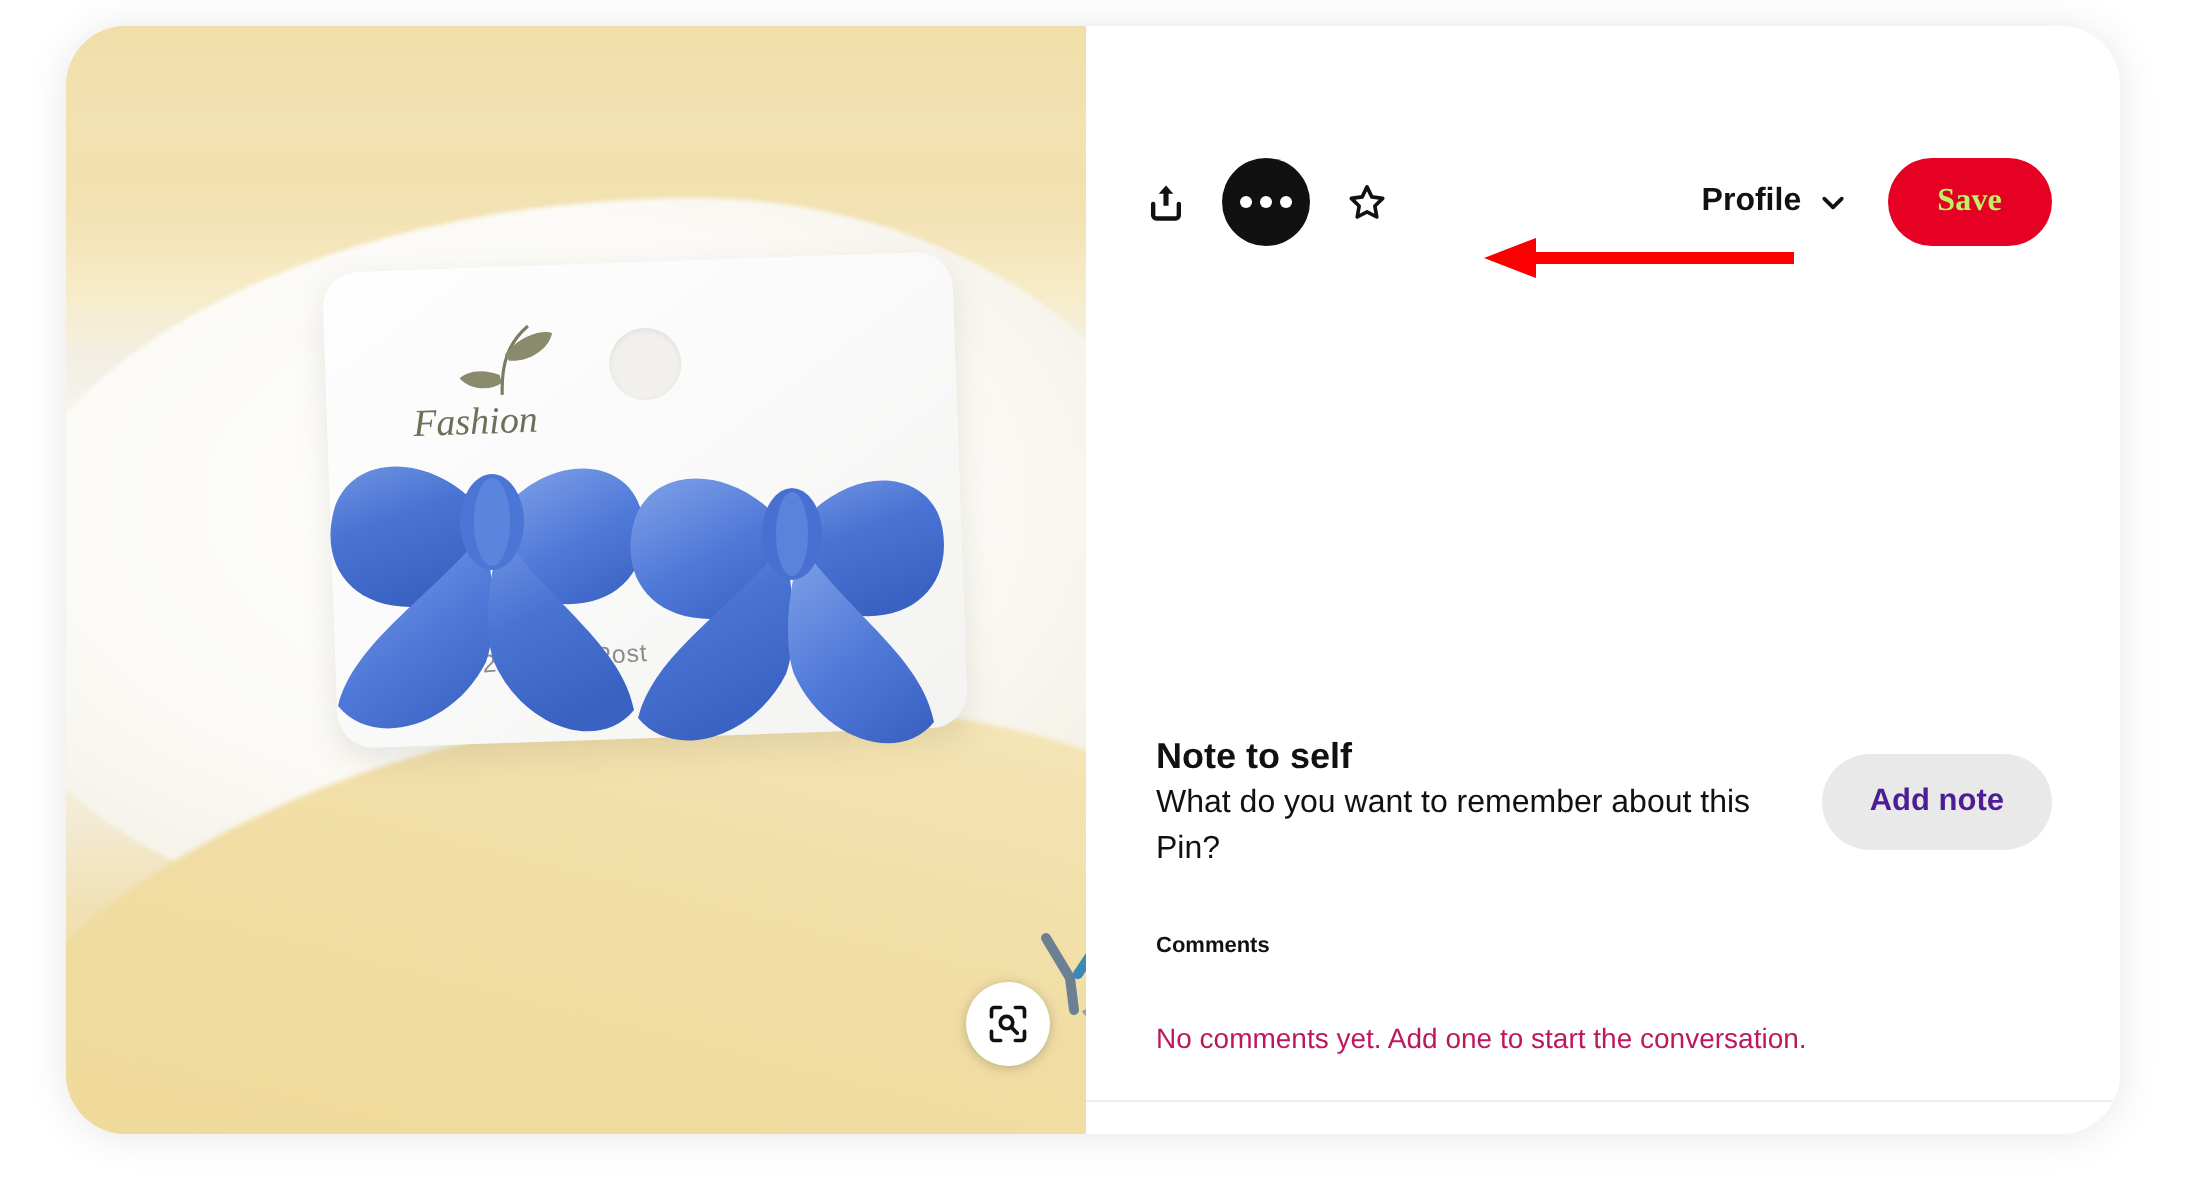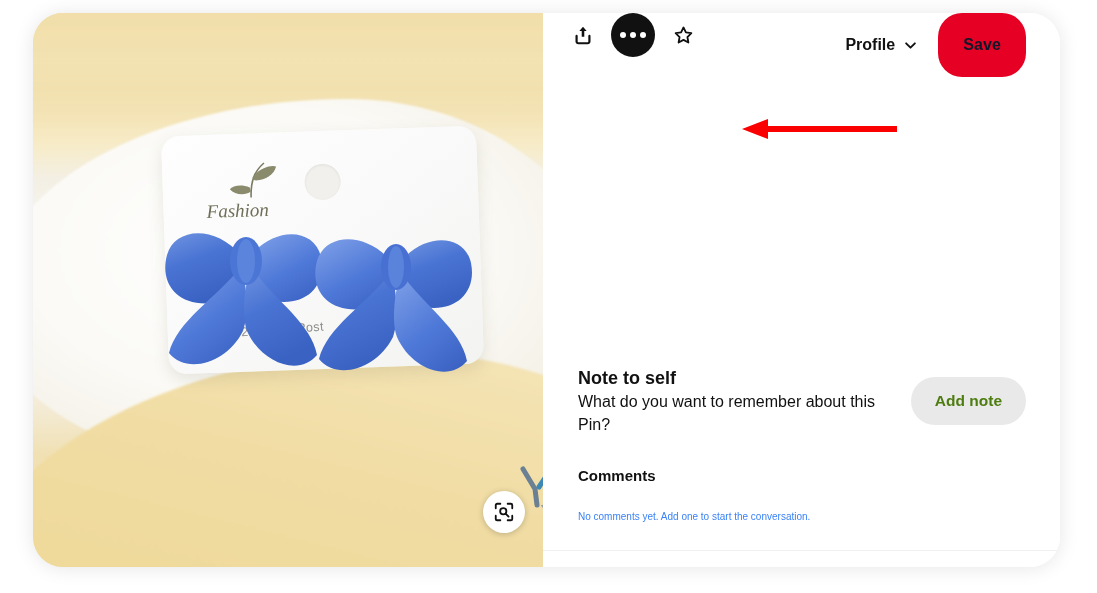--- a/index.html
+++ b/index.html
@@ -162,21 +162,21 @@
     display: flex;
     flex-direction: column;
   }
 
   
   #pin-action-bar {
     position: relative;
     height: 110px;
     flex: 0 0 110px;
     display: flex;
-    align-items: flex-start;
+    align-items: flex-end;
     padding: 0 34px 0 18px;
   }
   .left-actions { display: flex; align-items: center; gap: 6px; }
   .icon-btn {
     width: 44px; height: 44px;
     border-radius: 50%;
     border: none;
     background: transparent;
     display: flex; align-items: center; justify-content: center;
     cursor: pointer;
@@ -202,26 +202,26 @@
   }
   #board-selector {
     display: flex; align-items: center; gap: 8px;
     background: transparent; border: none;
     font-family: "Liberation Sans", sans-serif;
     font-size: 16px; font-weight: bold; color: #111111;
     cursor: pointer; padding: 6px 4px;
   }
   #save-button {
     background: #e60023;
-    color: #0f172a;
+    color: #bef264;
     border: none;
     border-radius: 24px;
-    height: 64px;
+    height: 44px;
     padding: 0 25px;
-    font-family: Liberation Sans, sans-serif;
+    font-family: Liberation Serif, serif;
     font-size: 16px; font-weight: bold;
     cursor: pointer;
     letter-spacing: 0.1px;
   }
 
   
   #pin-body {
     flex: 1 1 auto;
     padding: 0 34px 0 35px;
     position: relative;
@@ -244,33 +244,33 @@
     font-size: 16px; color: #111111; line-height: 1.4; margin-top: 1px;
   }
   #add-note-button {
     flex: 0 0 auto;
     background: #e9e9e9;
     border: none;
     border-radius: 24px;
     height: 48px;
     padding: 0 24px;
     font-family: "Liberation Sans", sans-serif;
-    font-size: 15.5px; font-weight: bold; color: #4d7c0f;
+    font-size: 15.5px; font-weight: bold; color: #4c1d95;
     cursor: pointer;
   }
 
   #comments-heading {
     position: absolute;
     left: 35px; top: 344px;
-    font-size: 15px; font-weight: bold; color: #111111;
+    font-size: 11px; font-weight: bold; color: #111111;
   }
   #comments-empty-text {
     position: absolute;
     left: 35px; top: 388px;
-    font-size: 10px; color: #3b82f6;
+    font-size: 14px; color: #be185d;
   }
 
   
   #comment-divider {
     position: absolute;
     left: 0; right: 0; top: 427px;
     height: 1px;
     background: #efefef;
   }
 

